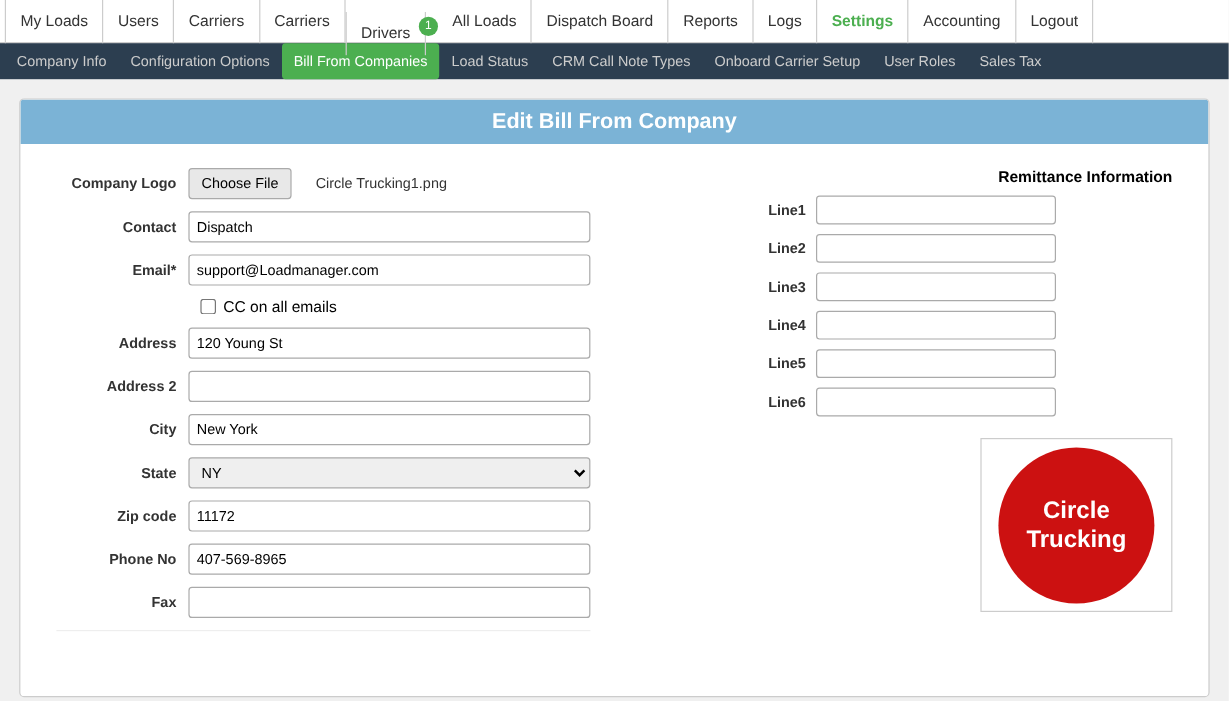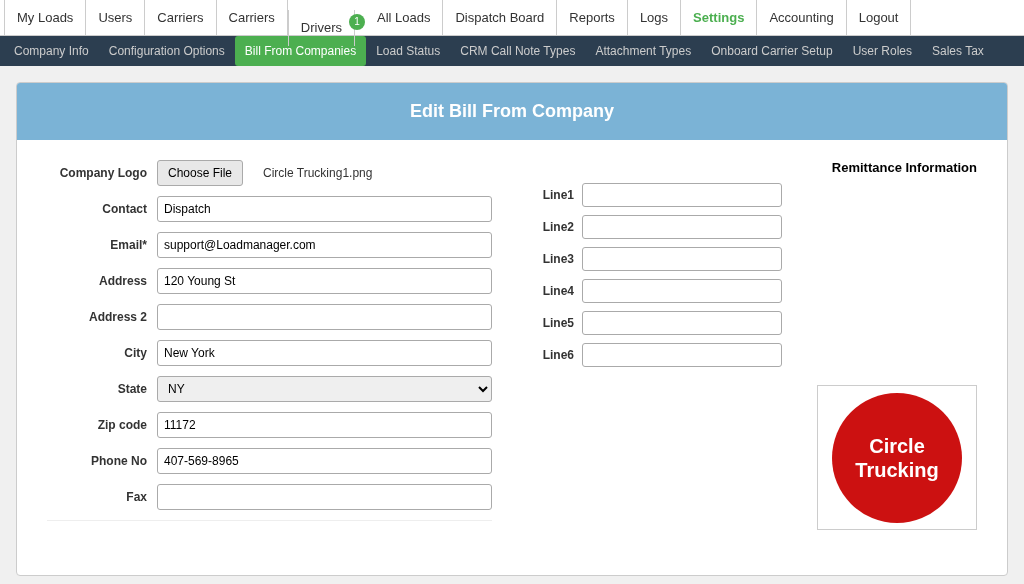--- a/index.html
+++ b/index.html
@@ -73,21 +73,21 @@
       background: #fff;
       border: 1px solid #ccc;
       border-radius: 4px;
       overflow: hidden;
     }
 
     .form-header {
       background: #7bb3d6;
       color: #fff;
       text-align: center;
-      padding: 18px;
+      padding: 8px;
       font-size: 18px;
       font-weight: bold;
     }
 
     .form-body {
       display: flex;
       padding: 20px 30px;
       gap: 40px;
     }
 
@@ -161,21 +161,21 @@
       font-weight: bold;
       font-size: 13px;
       margin-bottom: 8px;
       padding-right: 0;
     }
 
     .remit-row {
       display: flex;
       align-items: center;
       margin-bottom: 8px;
-      justify-content: flex-start;
+      justify-content: center;
     }
 
     .remit-label {
       text-align: right;
       padding-right: 8px;
       font-size: 12px;
       font-weight: bold;
       color: #333;
       width: 50px;
       flex-shrink: 0;
@@ -252,21 +252,20 @@
   <a>Accounting</a>
   <a>Logout</a>
 </nav>
 
 <nav class="sub-nav">
   <a>Company Info</a>
   <a>Configuration Options</a>
   <a class="active">Bill From Companies</a>
   <a>Load Status</a>
   <a>CRM Call Note Types</a>
-  <a>Attachment Types</a>
   <a>Onboard Carrier Setup</a>
   <a>User Roles</a>
   <a>Sales Tax</a>
 </nav>
 
 <div class="main-content">
   <div class="form-panel">
     <div class="form-header">Edit Bill From Company</div>
 
     <div class="form-body">
@@ -285,20 +284,24 @@
         <div class="form-row">
           <label class="form-label">Contact</label>
           <input class="form-input" type="text" value="Dispatch" style="">
         </div>
 
         <div class="form-row">
           <label class="form-label">Email*</label>
           <input class="form-input" type="text" value="support@Loadmanager.com" style="">
         </div>
 
+        <div class="checkbox-row">
+          <input type="checkbox" style="">
+          <label>CC on all emails</label>
+        </div>
 
         <div class="form-row">
           <label class="form-label">Address</label>
           <input class="form-input" type="text" value="120 Young St" style="">
         </div>
 
         <div class="form-row">
           <label class="form-label">Address 2</label>
           <input class="form-input" type="text" style="">
         </div>

